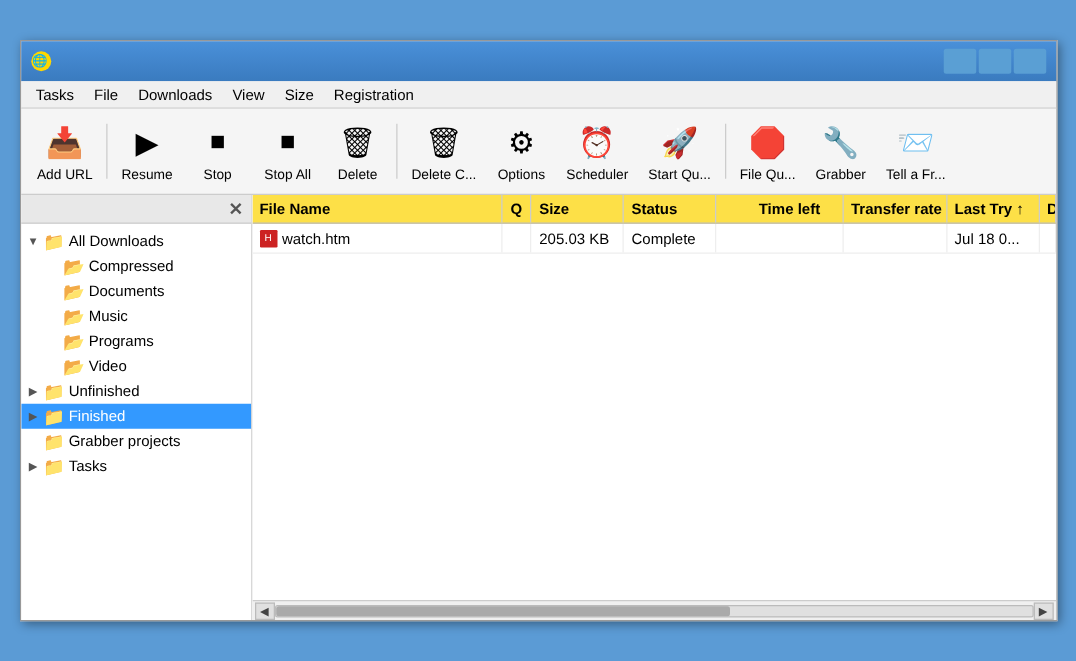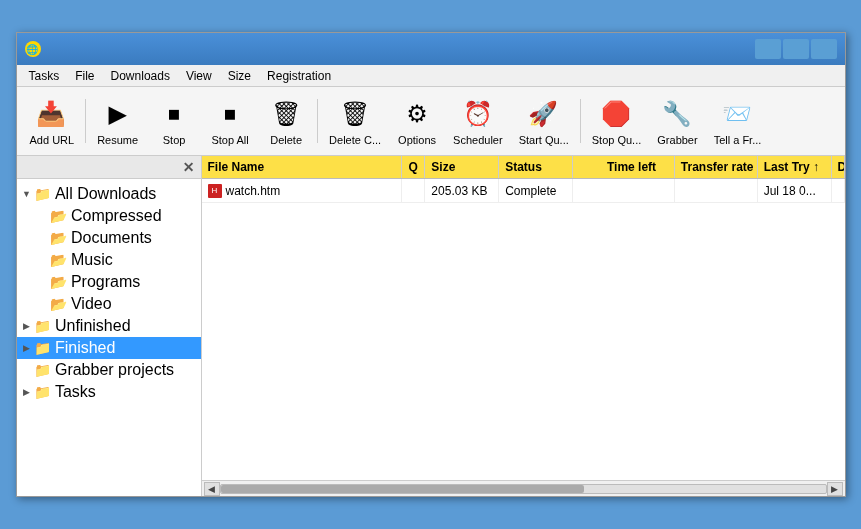--- a/index.html
+++ b/index.html
@@ -163,21 +163,21 @@
       width: 12px;
       height: 12px;
       display: flex;
       align-items: center;
       justify-content: center;
       font-size: 9px;
       margin-right: 2px;
       color: #555;
     }
     .tree-label {
-      font-size: 16px;
+      font-size: 12px;
     }
     .content-area {
       flex: 1;
       display: flex;
       flex-direction: column;
       background: #fff;
       overflow: hidden;
     }
     .list-header {
       display: flex;
@@ -334,21 +334,21 @@
         <div class="toolbar-icon" style="font-size: 24px;">⏰</div>
         <span>Scheduler</span>
       </div>
       <div class="toolbar-btn">
         <div class="toolbar-icon" style="font-size: 24px;">🚀</div>
         <span>Start Qu...</span>
       </div>
       <div class="toolbar-separator"></div>
       <div class="toolbar-btn">
         <div class="toolbar-icon" style="font-size: 24px;">🛑</div>
-        <span>Stop Qu...</span>
+        <span>File Qu...</span>
       </div>
       <div class="toolbar-btn">
         <div class="toolbar-icon" style="font-size: 24px;">🔧</div>
         <span>Grabber</span>
       </div>
       <div class="toolbar-btn">
         <div class="toolbar-icon" style="font-size: 24px;">📨</div>
         <span>Tell a Fr...</span>
       </div>
     </div>

